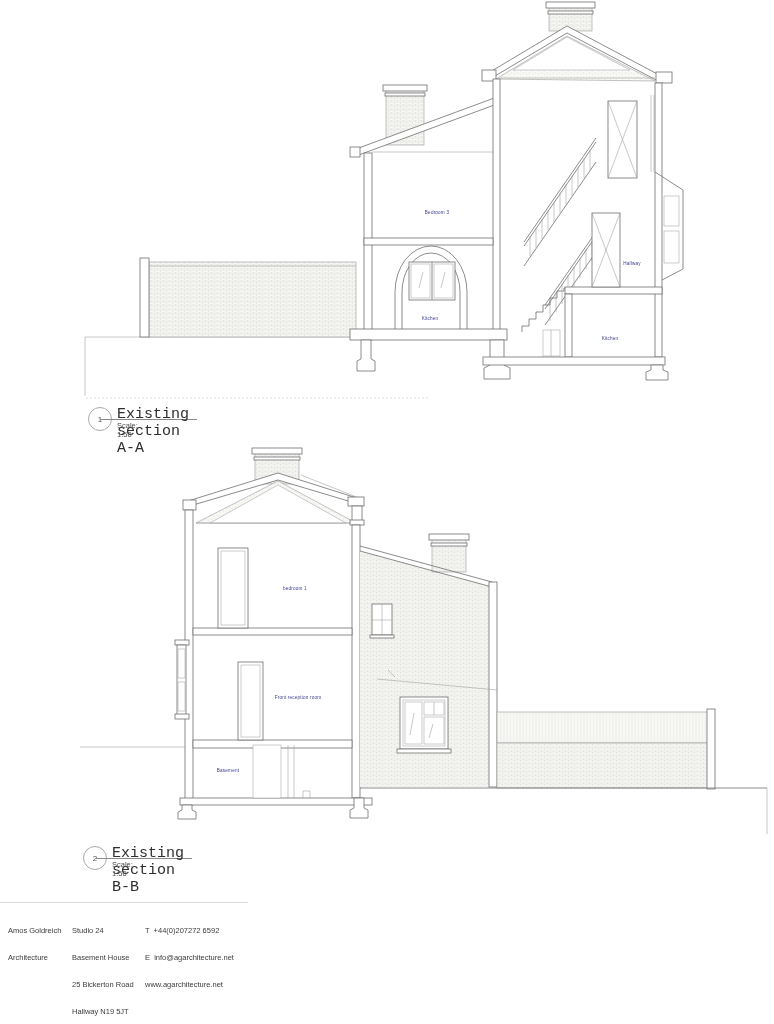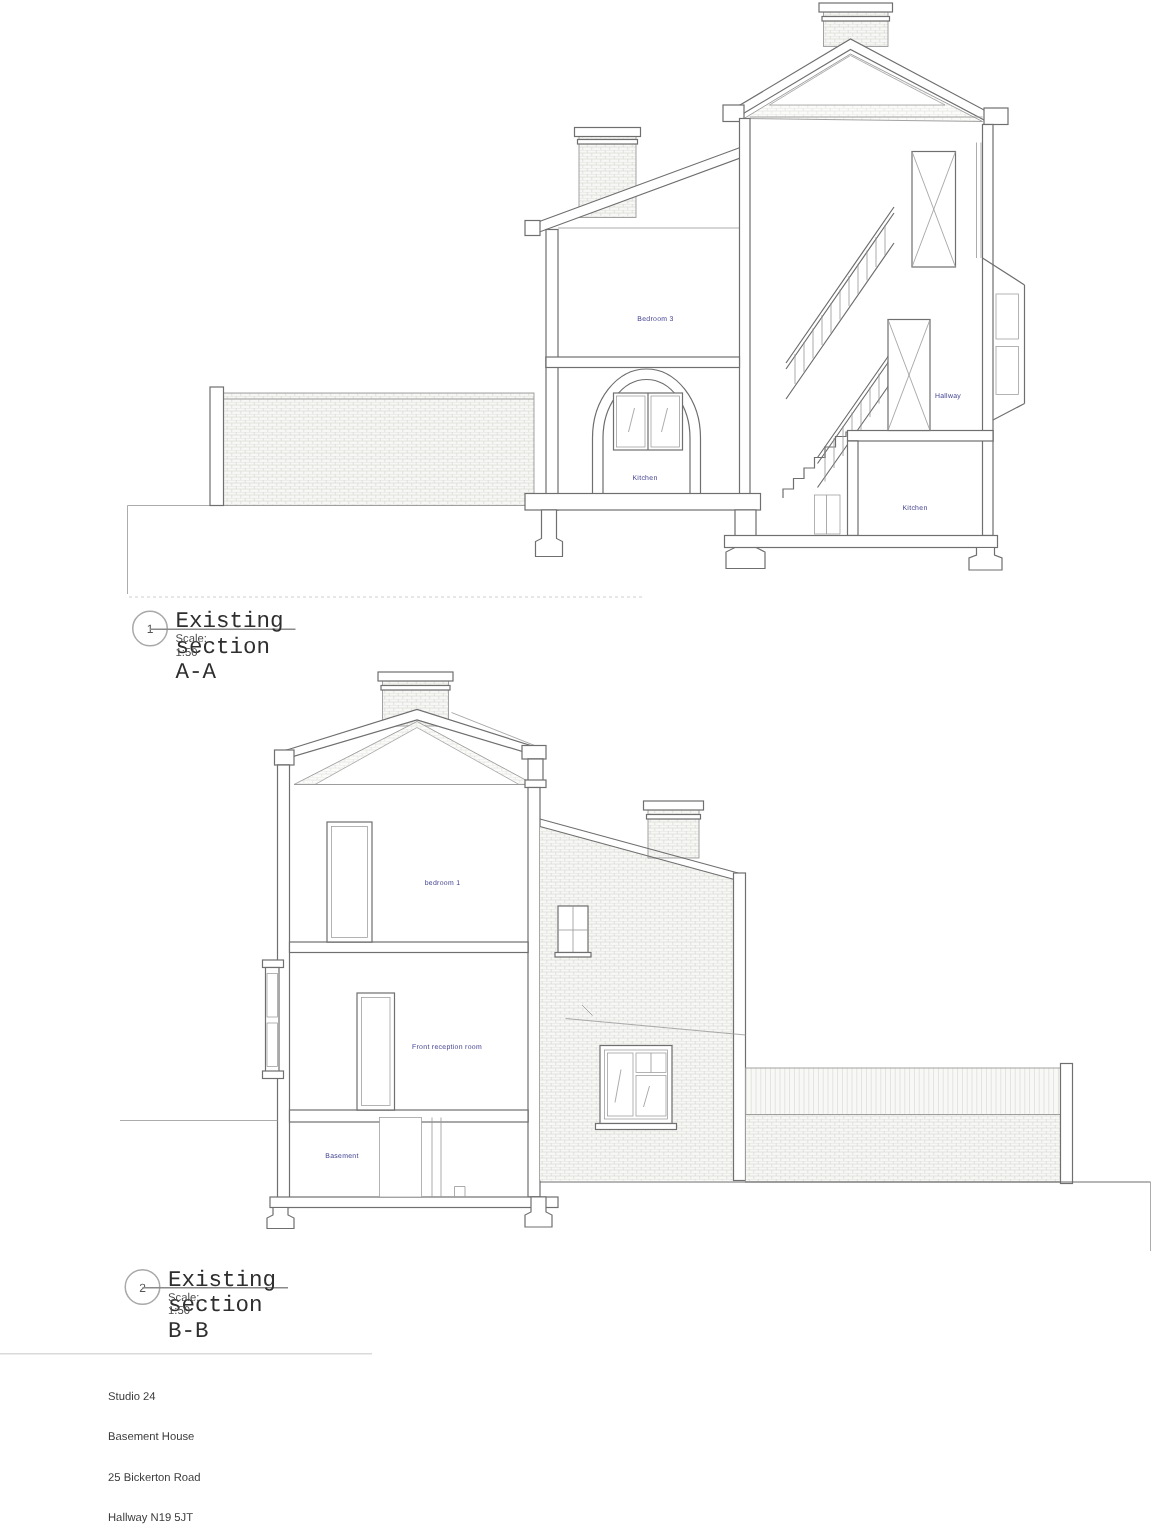--- a/index.html
+++ b/index.html
@@ -252,22 +252,31 @@
 
   <div class="callout">
     <div class="bubble" style="left:83px;top:846px">2</div>
     <div class="callout-underline" style="left:95px;top:858px;width:97px"></div>
     <div class="callout-title" style="left:112px;top:845px">Existing section B-B</div>
     <div class="callout-scale" style="left:112px;top:860px">Scale: 1:50</div>
   </div>
 
   <div class="footer-rule" style="left:0;top:902px;width:248px"></div>
 
+  <div class="footer-col" style="left:8px;top:908px">
+    <div>Amos Goldreich</div>
+    <div>Architecture</div>
+  </div>
 
   <div class="footer-col" style="left:72px;top:908px">
     <div>Studio 24</div>
     <div>Basement House</div>
     <div>25 Bickerton Road</div>
     <div>Hallway N19 5JT</div>
   </div>
 
+  <div class="footer-col" style="left:145px;top:908px">
+    <div>T  +44(0)207272 6592</div>
+    <div>E  info@agarchitecture.net</div>
+    <div>www.agarchitecture.net</div>
+  </div>
 
 </div>
 
 </body></html>

